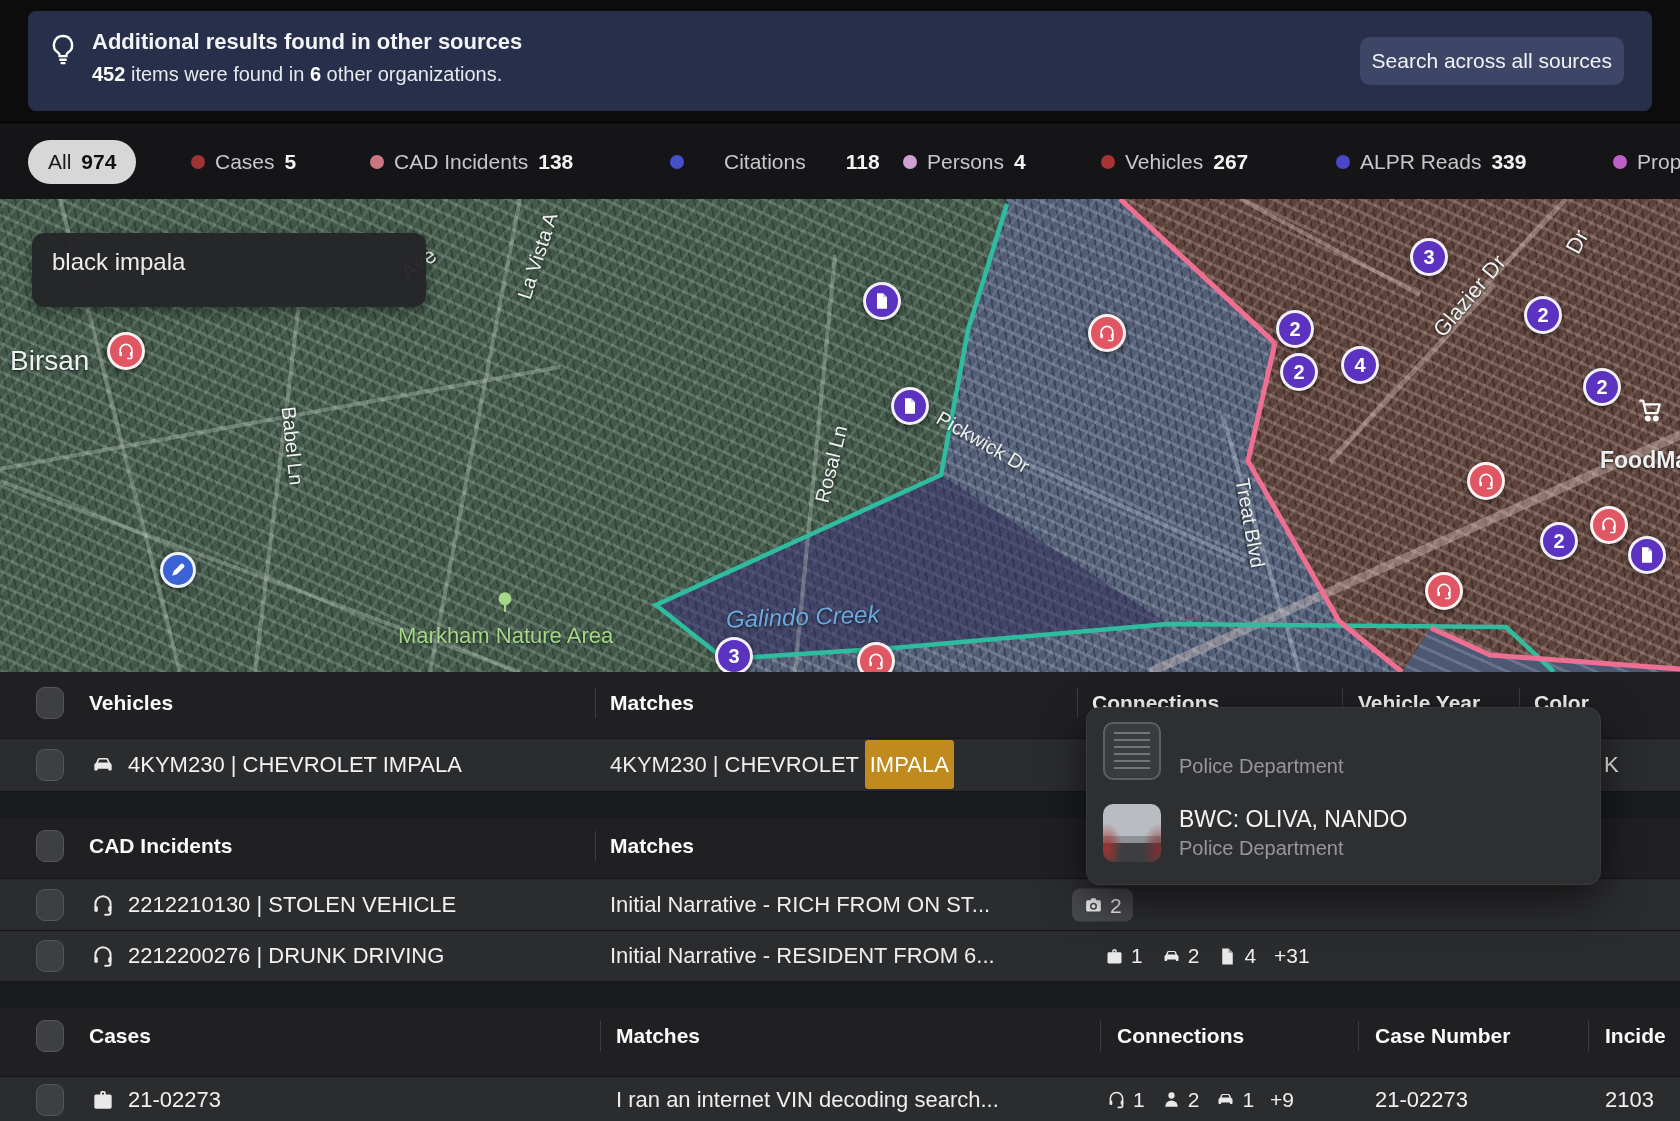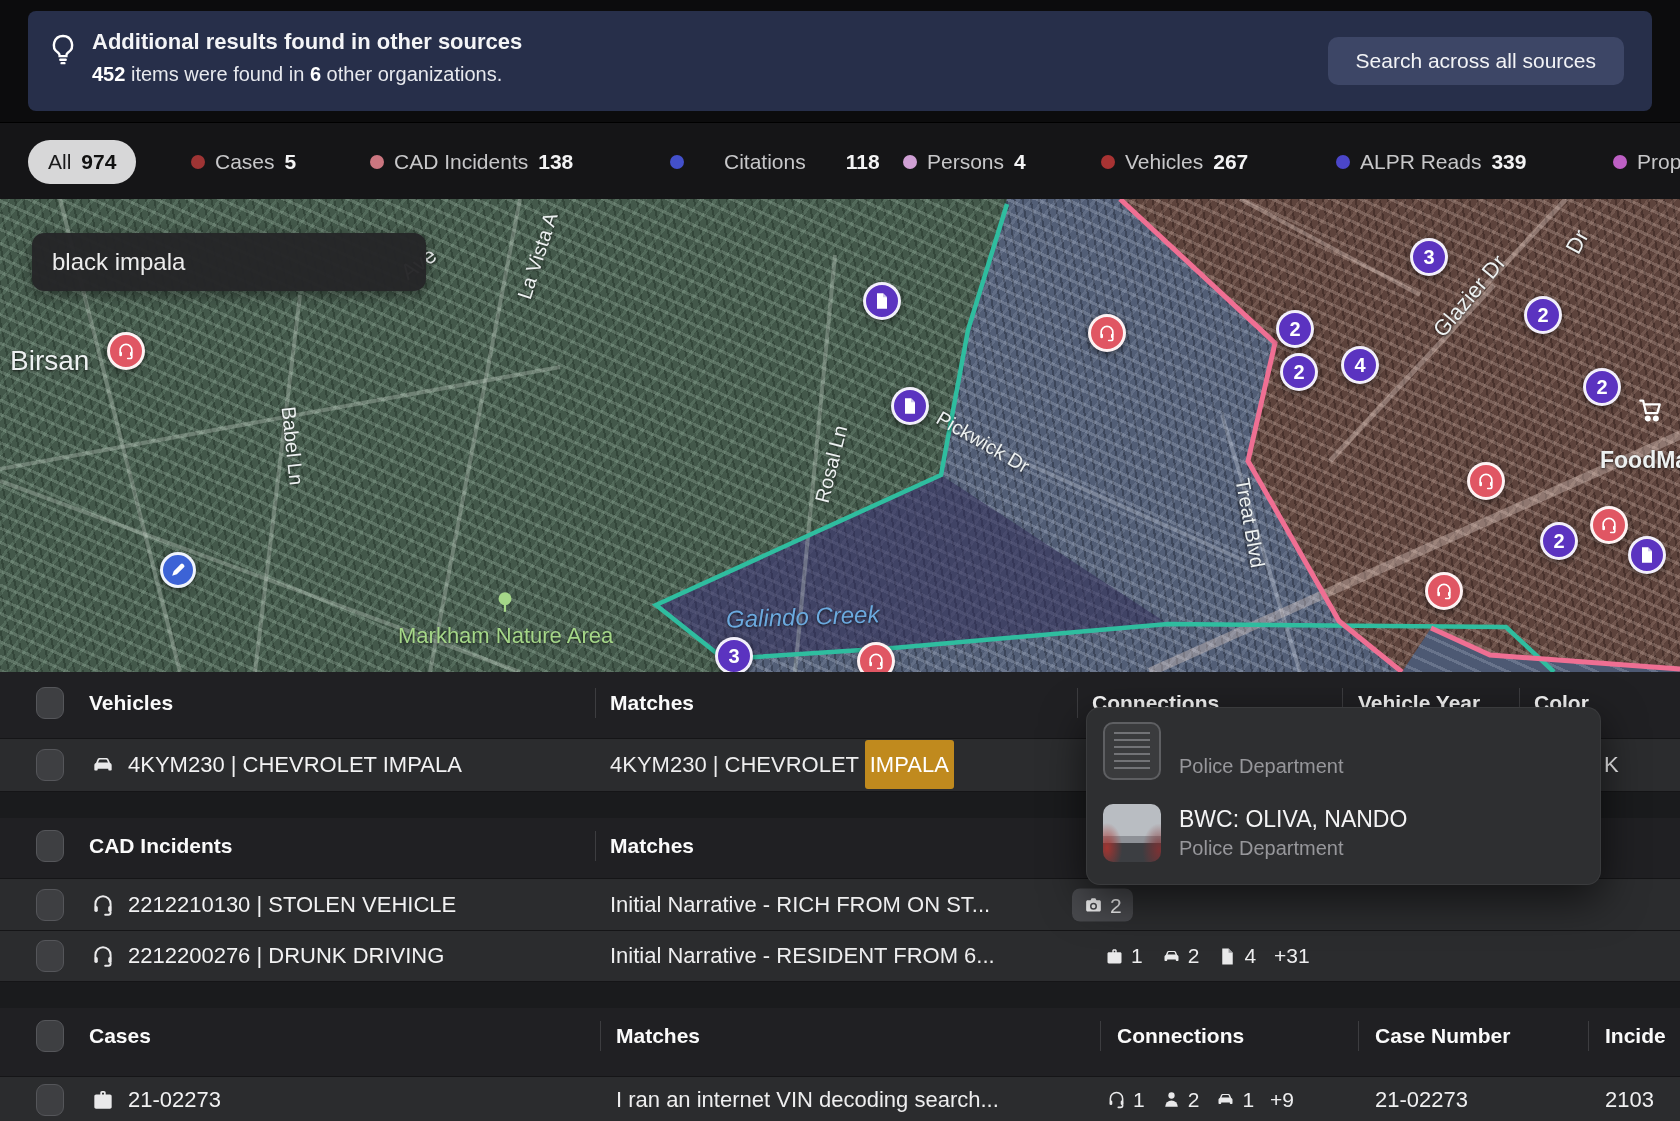--- a/index.html
+++ b/index.html
@@ -6,21 +6,21 @@
   .screen{position:relative;width:1680px;height:1121px;margin:0 auto;background:#0c0c0d;
           font-family:"Liberation Sans",sans-serif;overflow:hidden;color:#eee;}
   .abs{position:absolute;}
 
   
   .banner{position:absolute;left:28px;top:11px;right:28px;height:100px;background:#272f4a;border-radius:8px;}
   .banner .bulb{position:absolute;left:18px;top:21px;width:34px;height:34px;}
   .banner-title{position:absolute;left:64px;top:18px;font-size:22px;font-weight:700;color:#f4f5f7;}
   .banner-sub{position:absolute;left:64px;top:52px;font-size:20px;color:#e7e9ee;}
   .banner-sub b{font-weight:700;color:#fff;}
-  .banner-btn{position:absolute;right:28px;top:26px;height:48px;line-height:48px;padding:0 28px;background:#3d4666;
+  .banner-btn{position:absolute;right:28px;top:26px;height:48px;line-height:48px;padding:0 12px;background:#3d4666;
               border-radius:10px;font-size:21px;color:#f2f3f6;cursor:pointer;}
 
   
   .tabs{position:absolute;left:0;top:122px;width:1680px;height:77px;background:#151517;border-top:1px solid #000;}
   .tab{position:absolute;top:0;height:77px;display:flex;align-items:center;gap:10px;white-space:nowrap;cursor:pointer;}
   .tab .dot{width:14px;height:14px;border-radius:50%;}
   .tab .lbl{font-size:21px;color:#c7c7c9;}
   .tab .cnt{font-size:21px;color:#f3f3f4;font-weight:700;}
   .pill{position:absolute;left:28px;top:17px;height:44px;border-radius:22px;background:#d7d7d8;display:flex;
         align-items:center;gap:10px;padding:0 20px;cursor:pointer;}
@@ -47,21 +47,21 @@
     repeating-linear-gradient(-51deg, rgba(205,172,158,.18) 0 3px, transparent 3px 10px),
     repeating-linear-gradient(80deg, rgba(24,10,8,.30) 0 2px, transparent 2px 8px);
     clip-path:polygon(1120px 0,1680px 0,1680px 473px,1402px 473px,1339px 422px,1248px 262px,1275px 144px);}
   .zone.bluebr{background-color:#4d5973;background-image:
     repeating-linear-gradient(24deg, rgba(214,223,238,.2) 0 3px, transparent 3px 12px);
     clip-path:polygon(1402px 473px,1431px 429px,1490px 456px,1680px 470px,1680px 473px);}
   .wedge{position:absolute;inset:0;background:rgba(48,42,86,.52);
     clip-path:polygon(941px 276px,656px 406px,724px 460px,893px 449px,1168px 425px);}
   .mlabel{position:absolute;color:#edf1f1;font-size:20px;white-space:nowrap;text-shadow:0 1px 3px rgba(0,0,0,.75);}
   .searchbox{position:absolute;left:32px;top:34px;width:374px;height:58px;background:rgba(37,37,39,.97);
-    border:none;border-radius:12px;color:#ececec;font-size:24px;padding:0 0 0 20px;box-shadow:0 4px 14px rgba(0,0,0,.4);
+    border:none;border-radius:12px;color:#ececec;font-size:24px;padding:0 0 16px 20px;box-shadow:0 4px 14px rgba(0,0,0,.4);
     font-family:"Liberation Sans",sans-serif;}
   .marker{position:absolute;width:38px;height:38px;border-radius:50%;border:3px solid rgba(255,255,255,.92);
     box-sizing:border-box;display:flex;align-items:center;justify-content:center;color:#fff;font-weight:700;
     font-size:20px;box-shadow:0 2px 7px rgba(0,0,0,.5);cursor:pointer;}
   .mk-red{background:#e05663;}.mk-purple{background:#5b33c0;}.mk-blue{background:#3c63d6;}
   .marker svg{width:20px;height:20px;}
 
   
   .results{position:absolute;left:0;top:672px;width:1680px;height:449px;background:#202023;}
   .ghead{position:absolute;left:0;right:0;}

